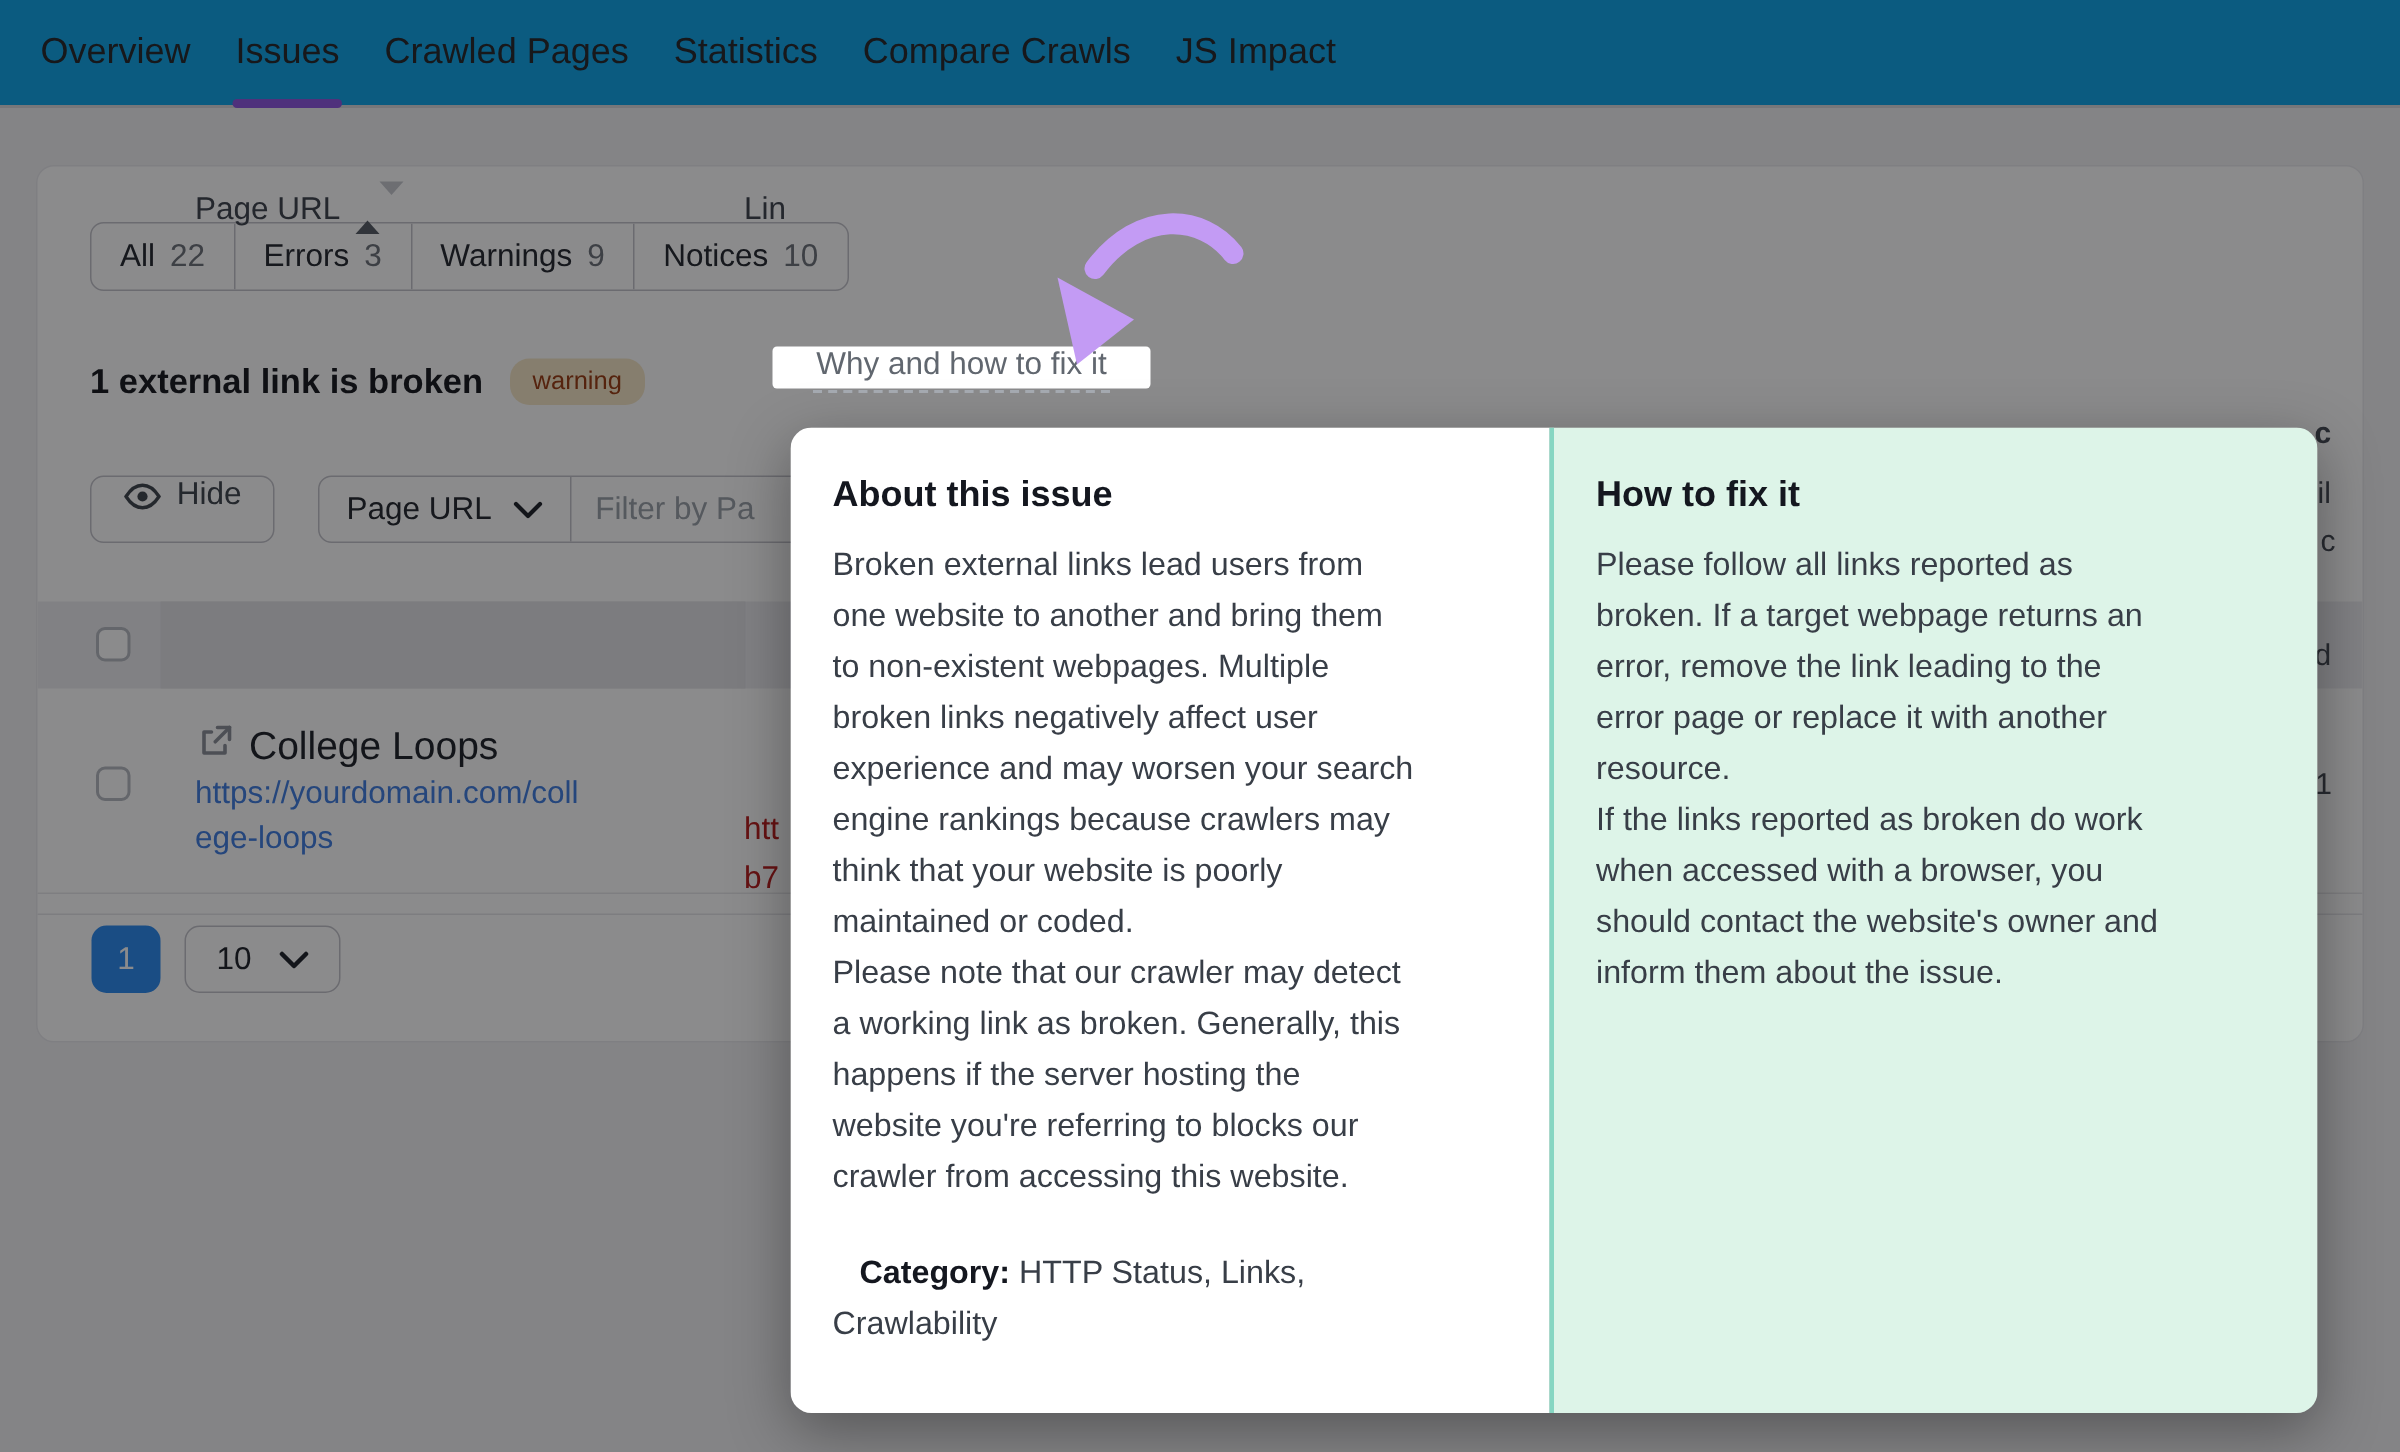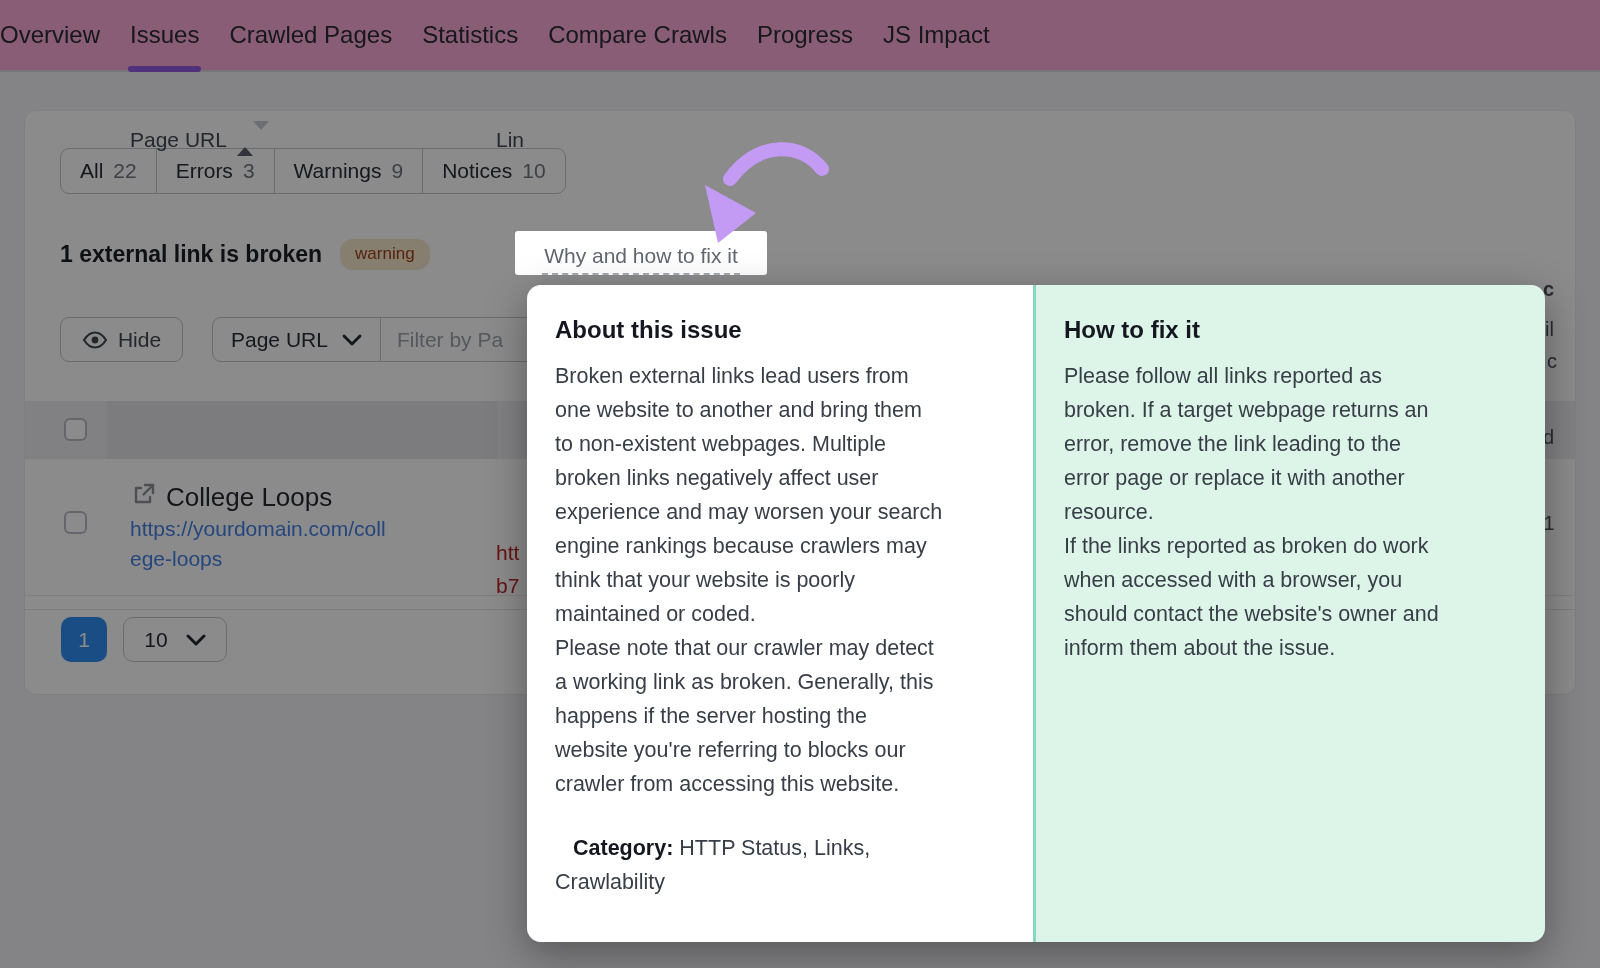--- a/index.html
+++ b/index.html
@@ -1,40 +1,40 @@
 <!DOCTYPE html>
 <html><head>
 <meta charset="utf-8">
 <style>
   * { margin:0; padding:0; box-sizing:border-box; }
   html,body { width:1600px; height:968px; overflow:hidden; }
   body { font-family:"Liberation Sans","DejaVu Sans",sans-serif; background:#f2f2f4; position:relative; color:#23272e; }
 
   
-  .nav { position:absolute; top:0; left:0; right:0; height:72px; background:#f9a8d4;
-         border-bottom:2px solid #d9d9dd; display:flex; align-items:stretch; gap:30px; }
+  .nav { position:absolute; top:0; left:0; right:0; height:72px; background:#0ea5e9;
+         border-bottom:2px solid #d9d9dd; display:flex; align-items:stretch; padding-left:27px; gap:30px; }
   .tab { position:relative; display:flex; align-items:center; font-size:24px; font-weight:500; color:#24262b; cursor:pointer; }
   .tab.active::after { content:""; position:absolute; left:-2px; right:-2px; bottom:-2px; height:6px; background:#8e55e0; border-radius:3px; }
 
   .card { position:absolute; left:24px; top:110px; width:1552px; height:585px; background:#ffffff;
           border:1px solid #e9e9ed; border-radius:12px; }
 
   .segmented { position:absolute; left:35px; top:37px; display:inline-flex; border:1px solid #c3c3ca; border-radius:9px; overflow:hidden; background:#fff; }
   .segment { display:flex; align-items:flex-end; gap:10px; padding:10px 19px; font-size:21px; color:#23272e; border-left:1px solid #c3c3ca; cursor:pointer; }
   .segment:first-child { border-left:none; }
   .segment .count { color:#6d7179; }
 
   .issue-heading { position:absolute; left:35px; top:128px; display:flex; align-items:center; }
   .issue-title { font-size:23px; font-weight:700; color:#15181e; }
   .badge-warning { margin-left:18px; background:#f6e7c6; color:#9a3b12; font-size:17px; padding:5px 15px 6px; border-radius:13px; }
 
   .sendto { position:absolute; left:810px; top:238px; display:flex; align-items:center; gap:12px; font-size:21px; color:#343a42; cursor:pointer; }
 
   .btn-hide { position:absolute; left:35px; top:206px; width:123px; height:45px; border:1px solid #c3c3ca; border-radius:9px;
-              display:flex; align-items:center; justify-content:center; gap:10px; font-size:21px; color:#3e444d; background:#fff; cursor:pointer; }
+              display:flex; align-items:flex-start; justify-content:center; gap:10px; font-size:21px; color:#3e444d; background:#fff; cursor:pointer; }
 
   .filterbar { position:absolute; left:187px; top:206px; width:600px; height:45px; border:1px solid #c3c3ca; border-radius:9px; display:flex; background:#fff; }
   .filter-col { display:flex; align-items:center; gap:14px; padding:0 18px; font-size:21px; color:#23272e; border-right:1px solid #c3c3ca; cursor:pointer; }
   .filter-input { flex:1; border:none; outline:none; font-size:21px; color:#23272e; padding:0 16px; font-family:inherit; background:transparent; }
   .filter-input::placeholder { color:#9aa0a8; }
 
   .thead { position:absolute; left:0; top:290px; width:100%; height:58px; background:#ededf0; display:flex; align-items:center; }
   .thead .sortcell { position:absolute; left:82px; top:0; bottom:0; width:390px; background:#e2e2e7; }
   .th-label { position:absolute; left:105px; top:17px; font-size:21px; color:#3d434d; }
   .sorter { position:absolute; left:212px; top:19px; width:16px; }
@@ -61,22 +61,22 @@
   .f1 { left:1543px; top:278px; font-weight:700; }
   .f2 { left:1545px; top:318px; }
   .f3 { left:1547px; top:350px; }
   .f4 { left:1543px; top:426px; }
   .f5 { left:1538px; top:512px; }
 
   
   .scrim { position:absolute; inset:0; background:rgba(8,8,10,0.47); z-index:10; }
 
   
-  .why-btn { position:absolute; left:515px; top:231px; width:252px; height:44px; background:#ffffff; z-index:20;
-             border:none; border-radius:3px; display:flex; flex-direction:column; align-items:center; justify-content:flex-end;
+  .why-btn { position:absolute; left:515px; top:231px; width:252px; height:28px; background:#ffffff; z-index:20;
+             border:none; border-radius:3px; display:flex; flex-direction:column; align-items:center; justify-content:flex-start;
              font-size:21px; color:#61676f; cursor:pointer; font-family:inherit; }
   .why-btn .dashed { border-bottom:2px dashed #a6abb2; padding:0 2px 5px; }
 
   .arrow-svg { position:absolute; left:676px; top:133px; z-index:21; }
 
   .popup { position:absolute; left:527px; top:285px; width:1018px; height:657px; z-index:30; border-radius:14px; overflow:hidden;
            display:flex; box-shadow:0 12px 40px rgba(0,0,0,0.35); }
   .popup .about { width:506px; background:#ffffff; padding:31px 28px; }
   .popup .fix { flex:1; background:#ddf4e8; border-left:3px solid #86d6c2; padding:31px 28px; }
   .popup h2 { font-size:24px; font-weight:700; color:#14171f; margin-bottom:15px; }
@@ -89,21 +89,20 @@
 </style>
 </head>
 <body>
 
 <nav class="nav">
   <div class="tab">Overview</div>
   <div class="tab active">Issues</div>
   <div class="tab">Crawled Pages</div>
   <div class="tab">Statistics</div>
   <div class="tab">Compare Crawls</div>
-  <div class="tab">Progress</div>
   <div class="tab">JS Impact</div>
 </nav>
 
 <section class="card">
 
   <div class="segmented">
     <div class="segment">
       <span>All</span>
       <span class="count">22</span>
     </div>

